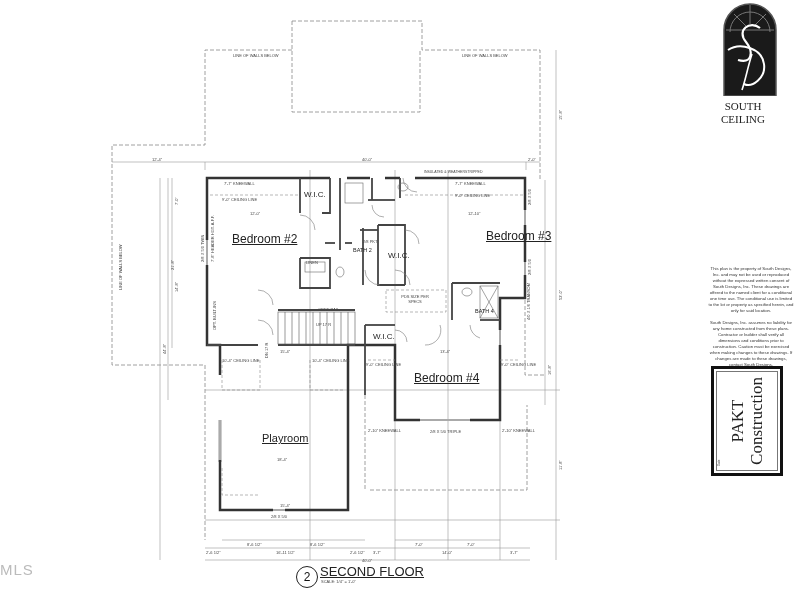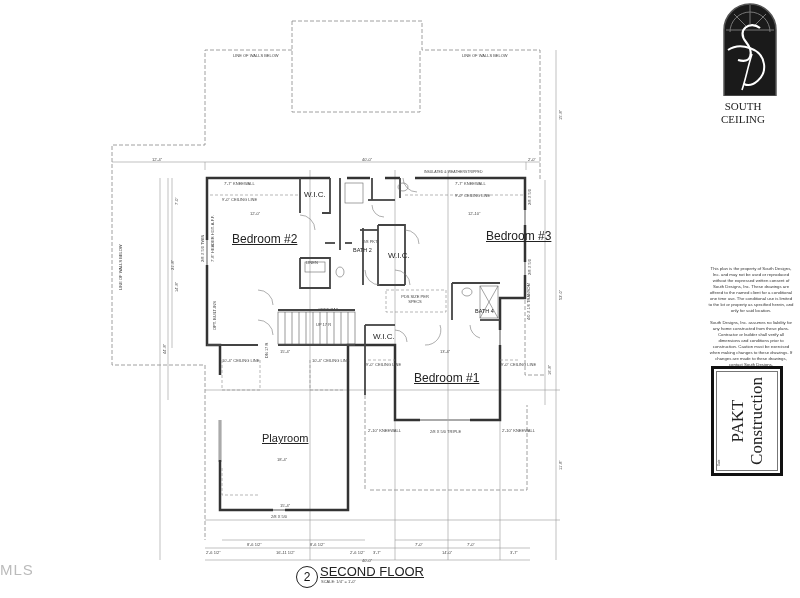--- a/index.html
+++ b/index.html
@@ -153,21 +153,21 @@
     <line x1="273" y1="510" x2="285" y2="510"></line>
     <line x1="420" y1="420" x2="470" y2="420"></line>
     <line x1="525" y1="210" x2="525" y2="225"></line>
     <line x1="525" y1="262" x2="525" y2="275"></line>
     <line x1="500" y1="330" x2="500" y2="345"></line>
   </g>
 </svg>
 
 <div class="room-label" style="left:206px;top:232px;font-size:12px;margin-left:26px;">Bedroom #2</div>
 <div class="room-label" style="left:442px;top:229px;font-size:12px;margin-left:44px;">Bedroom #3</div>
-<div class="room-label" style="left:414px;top:371px;font-size:12px;">Bedroom #1</div>
+<div class="room-label" style="left:414px;top:371px;font-size:12px;">Bedroom #4</div>
 <div class="room-label" style="left:262px;top:432px;font-size:11px;text-decoration:underline;">Playroom</div>
 <div class="small-label" style="left:304px;top:190px;font-size:8px;">W.I.C.</div>
 <div class="small-label" style="left:388px;top:251px;font-size:8px;">W.I.C.</div>
 <div class="small-label" style="left:373px;top:332px;font-size:8px;">W.I.C.</div>
 <div class="small-label" style="left:353px;top:247px;font-size:5.5px;">BATH 2</div>
 <div class="small-label" style="left:475px;top:308px;font-size:5.5px;">BATH 4</div>
 <div class="tiny" style="left:306px;top:260px;">LINEN</div>
 
 <div class="tiny" style="left:233px;top:53px;">LINE OF WALLS BELOW</div>
 <div class="tiny" style="left:462px;top:53px;">LINE OF WALLS BELOW</div>

